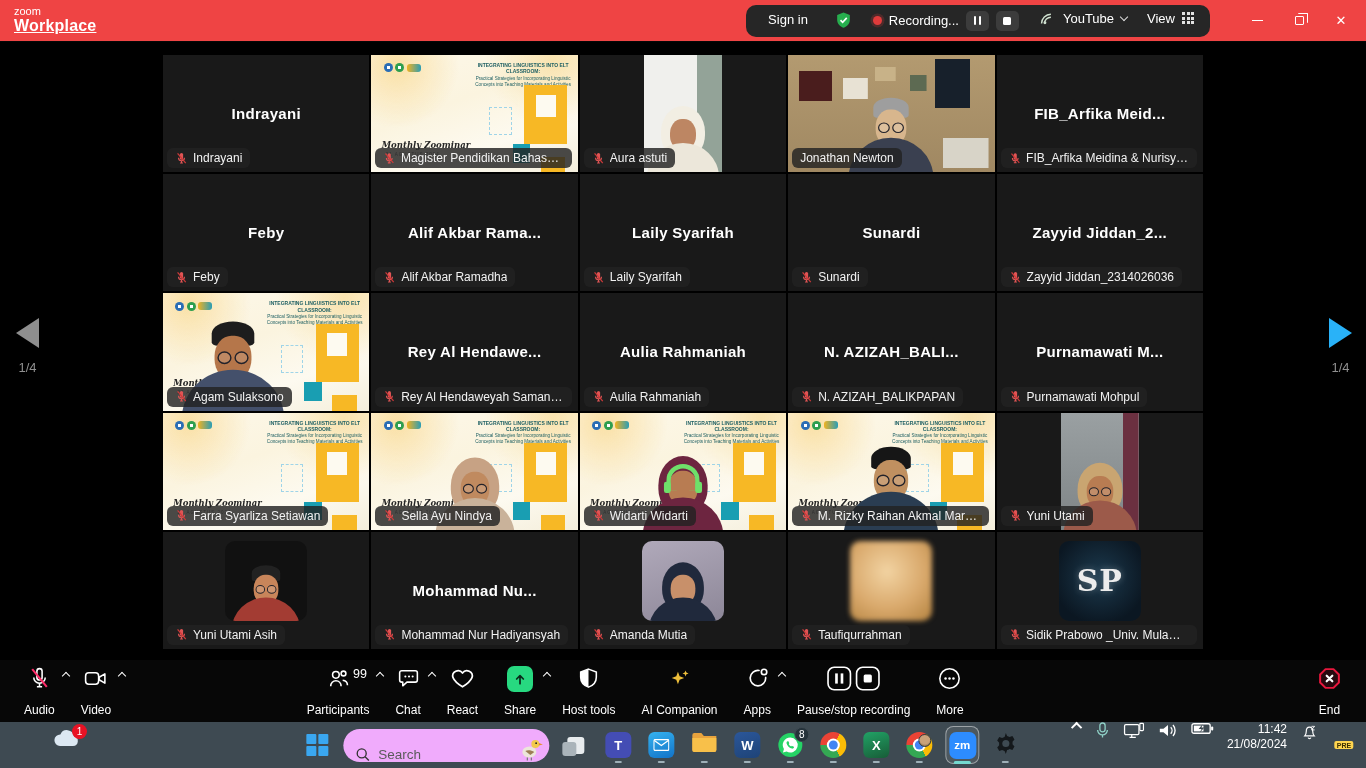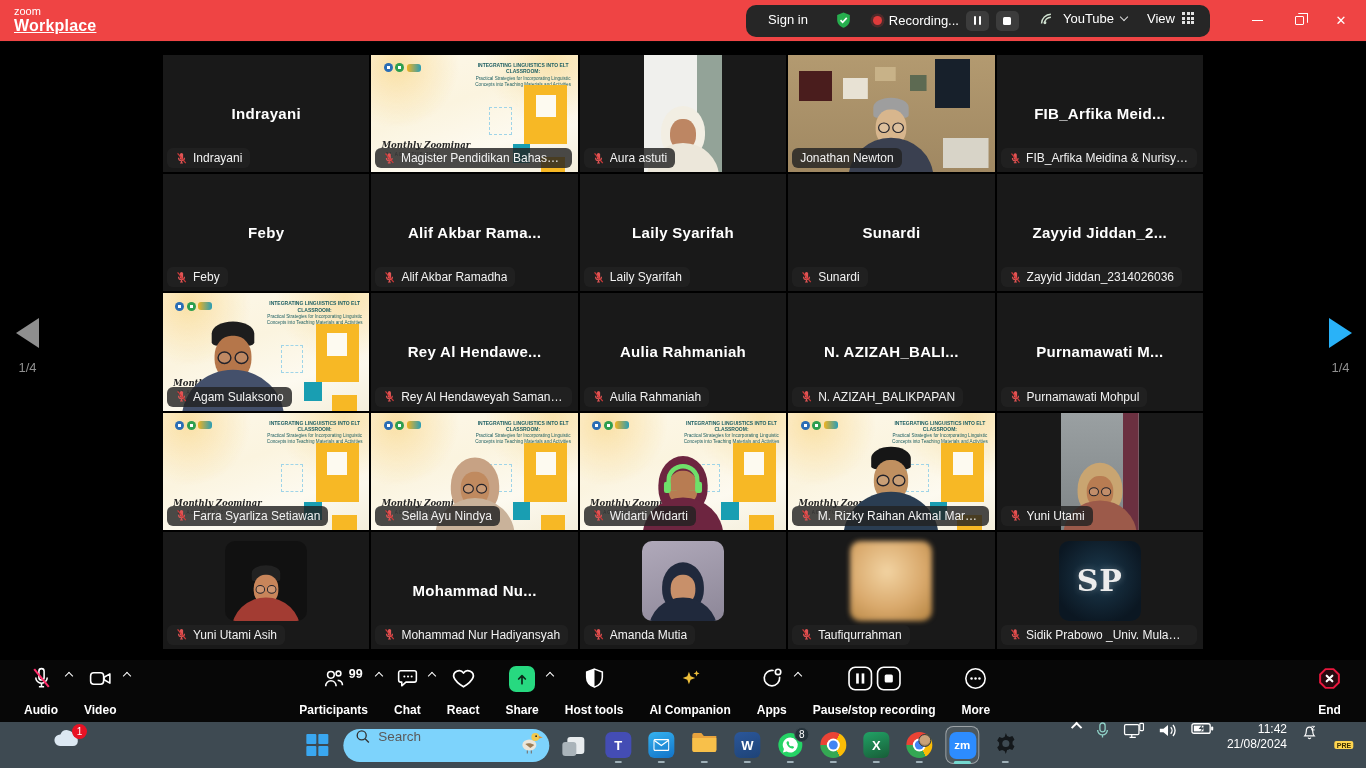--- a/index.html
+++ b/index.html
@@ -106,38 +106,38 @@
   .av-manred{background:#111;}
   .av-amanda{background:linear-gradient(160deg,#b0a9ba,#8d8798);}
   .av-blur{background:radial-gradient(circle at 45% 38%,#f2d3a2,#d9a96c 55%,#b3823f);filter:blur(2.5px);}
   .av-sp{background:radial-gradient(circle at 50% 45%,#1c3a4e,#0b1722 78%);display:flex;align-items:center;justify-content:center;}
   .sp-text{font-size:30px;font-weight:800;color:#ececec;font-family:"DejaVu Serif",serif;letter-spacing:1px;text-shadow:0 0 7px rgba(255,255,255,.3);}
   .avatar .fig{bottom:-4px;}
 
   
   .toolbar{height:62px;background:#070707;display:flex;align-items:center;gap:26px;padding:0 24px;}
   .grow{flex:1;} .grow2{flex:2.1;}
-  .t-item{display:flex;flex-direction:column;align-items:center;gap:11px;color:#fff;font-size:12px;position:relative;cursor:pointer;white-space:nowrap;font-weight:bold;}
+  .t-item{display:flex;flex-direction:column;align-items:center;gap:11px;color:#fff;font-size:12px;position:relative;cursor:pointer;white-space:nowrap;}
   .t-item .ic{height:27px;display:flex;align-items:center;justify-content:center;gap:5px;}
   .t-chev{position:absolute;top:8px;right:-14px;width:6px;height:6px;border-left:1.6px solid #fff;border-top:1.6px solid #fff;transform:rotate(45deg);}
   .t-count{position:absolute;top:2px;left:calc(50% + 15px);font-size:12.5px;color:#fff;}
   .share-box{width:26px;height:26px;border-radius:7px;background:#27d980;display:flex;align-items:center;justify-content:center;}
 
   
   .taskbar{height:46px;background:#3e4a52;position:relative;}
   .tb-cloud{position:absolute;left:52px;top:7px;cursor:pointer;}
   .badge{position:absolute;top:-5px;right:-7px;min-width:15px;height:15px;border-radius:8px;background:#e81224;color:#fff;font-size:10px;display:flex;align-items:center;justify-content:center;padding:0 3px;}
   .badge.dark{background:#25323a;border:1px solid #3e4a52;}
   .tb-center{position:absolute;left:50%;top:0;height:46px;transform:translateX(-53%);display:flex;align-items:center;gap:9px;}
   .app{position:relative;width:34px;height:40px;display:flex;align-items:center;justify-content:center;cursor:pointer;}
   .app.run::after{content:"";position:absolute;bottom:2px;left:50%;transform:translateX(-50%);width:7px;height:2.5px;border-radius:2px;background:#9fb0b8;}
   .app .sq-ic{width:26px;height:26px;border-radius:6px;display:flex;align-items:center;justify-content:center;color:#fff;font-weight:bold;font-size:13px;}
   .start-ic{display:grid;grid-template-columns:repeat(2,10px);gap:2px;}
   .start-ic i{width:10px;height:10px;background:#3aa7f0;border-radius:1px;}
-  .search-pill{width:206px;height:33px;border-radius:17px;background:#7dd3fc;display:flex;align-items:flex-start;padding:0 6px 0 12px;gap:8px;cursor:text;}
+  .search-pill{width:206px;height:33px;border-radius:17px;background:#f0abfc;display:flex;align-items:flex-end;padding:0 6px 0 12px;gap:8px;cursor:text;}
   .search-pill .ph{color:#5a5a5a;font-size:13.5px;}
   .taskview-ic{width:17px;height:17px;background:#e8ecee;border-radius:3px;position:relative;}
   .taskview-ic::before{content:"";position:absolute;left:-5px;top:5px;width:14px;height:14px;background:#aab4ba;border-radius:3px;}
   .teams-ic{background:#444db4;}
   .word-ic{background:linear-gradient(160deg,#2b579a,#1e4377);}
   .excel-ic{background:linear-gradient(160deg,#21a366,#185c37);}
   .mail-ic{background:linear-gradient(160deg,#35b2ef,#1273c8);position:relative;}
   .chrome-ic{width:26px;height:26px;border-radius:50%;background:conic-gradient(from -90deg,#ea4335 0 120deg,#fbbc05 120deg 240deg,#34a853 240deg 360deg);position:relative;}
   .chrome-ic::before{content:"";position:absolute;left:50%;top:50%;transform:translate(-50%,-50%);width:13px;height:13px;border-radius:50%;background:#fff;}
   .chrome-ic::after{content:"";position:absolute;left:50%;top:50%;transform:translate(-50%,-50%);width:9px;height:9px;border-radius:50%;background:#4285f4;}

